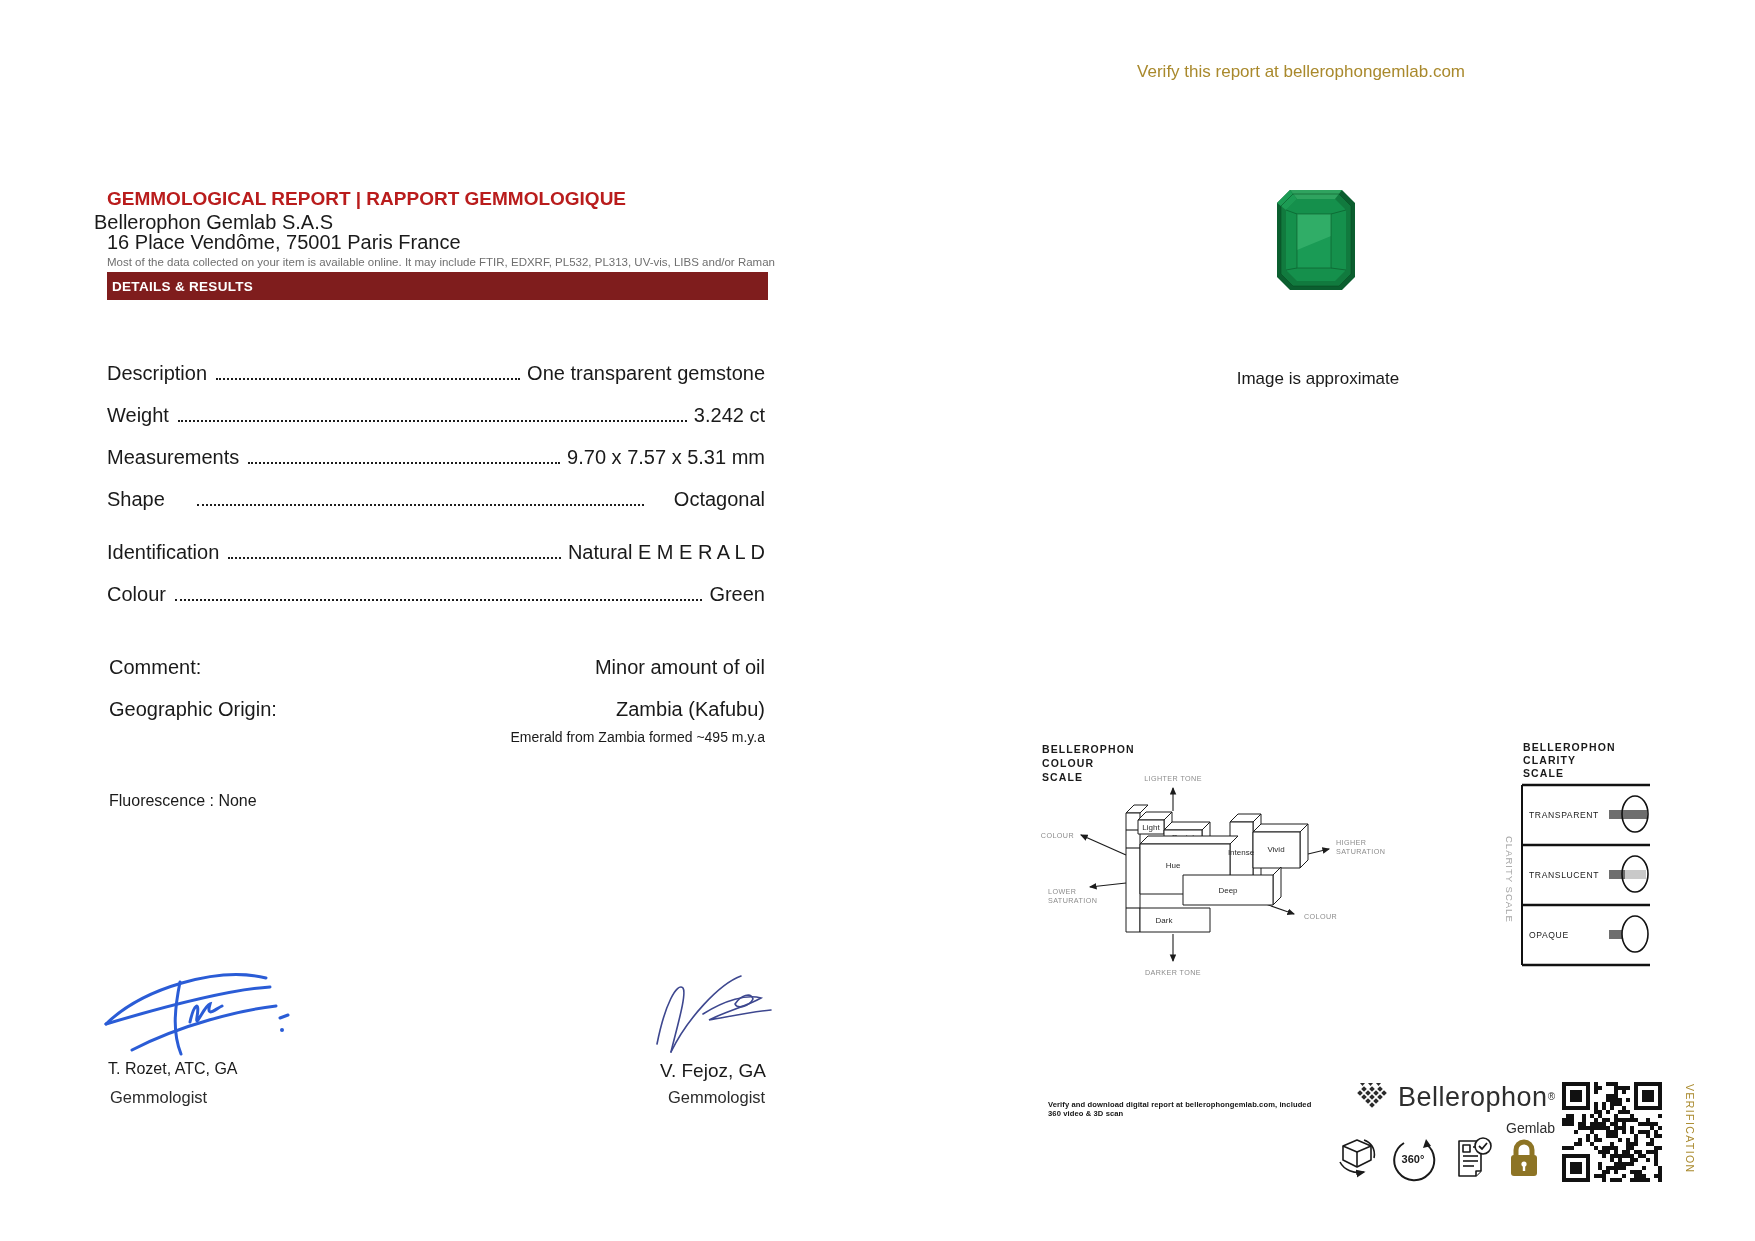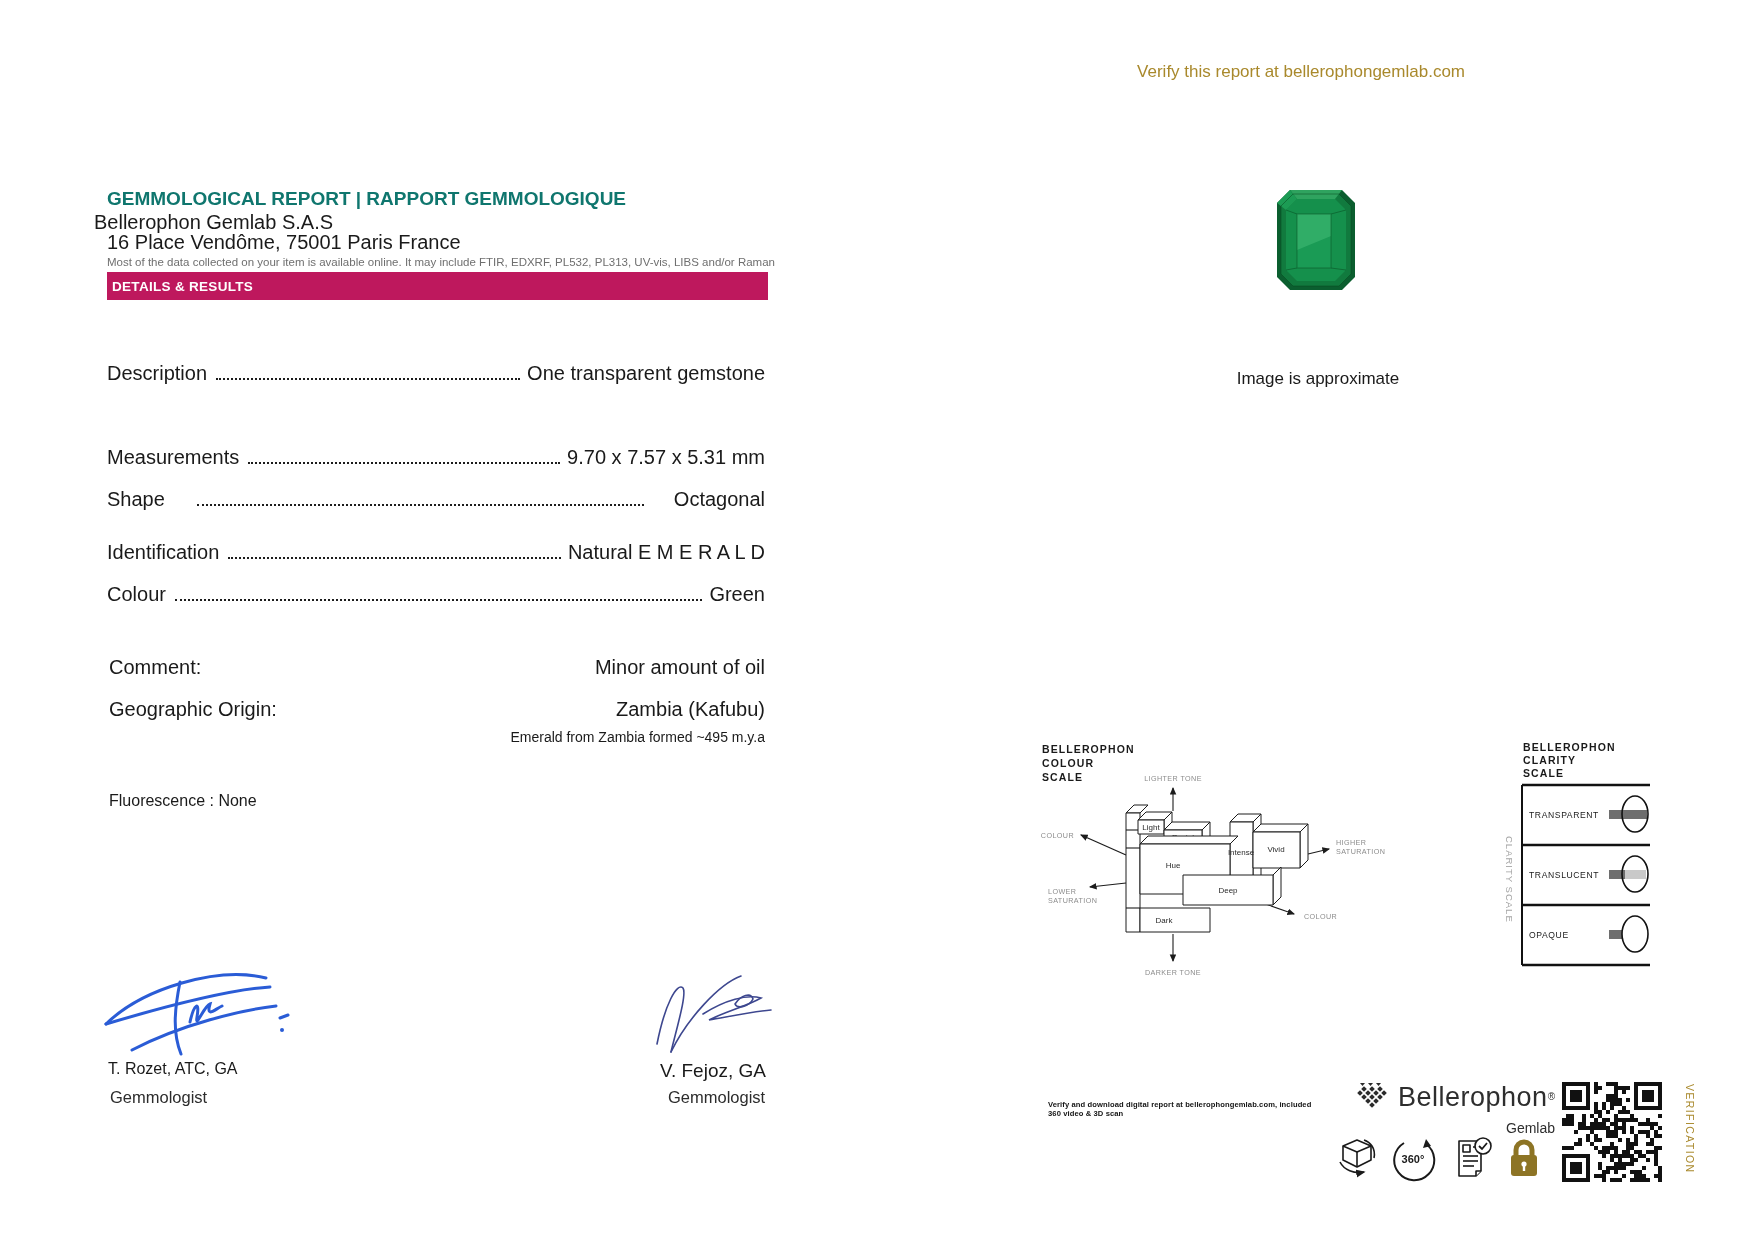--- a/index.html
+++ b/index.html
@@ -6,25 +6,25 @@
   html,body { width:1755px; height:1241px; background:#ffffff; overflow:hidden;
               font-family:"Liberation Sans", sans-serif; color:#1a1a1a; }
   .page { position:relative; width:1755px; height:1241px; background:#fff; }
   .abs { position:absolute; }
 
   
   .verify { top:62px; left:1000px; width:465px; text-align:right;
             font-size:17px; color:#a9892c; }
 
   
-  .report-title { top:188px; left:107px; font-size:19px; font-weight:bold; color:#0f766e; }
+  .report-title { top:188px; left:107px; font-size:19px; font-weight:bold; color:#b91c1c; }
   .company     { top:211px; left:94px; font-size:20px; }
   .address     { top:231px; left:107px; font-size:20px; }
   .data-note   { top:256px; left:107px; font-size:11.5px; color:#6f6f6f; }
-  .section-bar { top:272px; left:107px; width:661px; height:28px; background:#be185d;
+  .section-bar { top:272px; left:107px; width:661px; height:28px; background:#7f1d1d;
                  color:#ffffff; font-weight:bold; font-size:13.5px;
                  display:flex; align-items:center; padding-left:5px; letter-spacing:.3px; }
 
   
   .drow { left:107px; width:658px; display:flex; align-items:baseline; font-size:20px; }
   .drow .lbl { white-space:nowrap; }
   .drow .dots { flex:1; border-bottom:2.4px dotted #1c1c1c; margin:0 7px 5px 9px; }
   .drow .val { white-space:nowrap; }
 
   .pair { left:109px; width:656px; display:flex; justify-content:space-between; font-size:20px; }
@@ -72,20 +72,25 @@
   <div class="abs address">16 Place Vendôme, 75001 Paris France</div>
   <div class="abs data-note">Most of the data collected on your item is available online. It may include FTIR, EDXRF, PL532, PL313, UV-vis, LIBS and/or Raman</div>
   <div class="abs section-bar">
     <span>DETAILS &amp; RESULTS</span>
   </div>
 
   <div class="abs drow" style="top:362px;">
     <span class="lbl">Description</span>
     <span class="dots"></span>
     <span class="val">One transparent gemstone</span>
+  </div>
+  <div class="abs drow" style="top:404px;">
+    <span class="lbl">Weight</span>
+    <span class="dots"></span>
+    <span class="val">3.242 ct</span>
   </div>
   <div class="abs drow" style="top:446px;">
     <span class="lbl">Measurements</span>
     <span class="dots"></span>
     <span class="val">9.70 x 7.57 x 5.31 mm</span>
   </div>
   <div class="abs drow" style="top:488px;gap:23px;">
     <span class="lbl">Shape</span>
     <span class="dots"></span>
     <span class="val">Octagonal</span>

